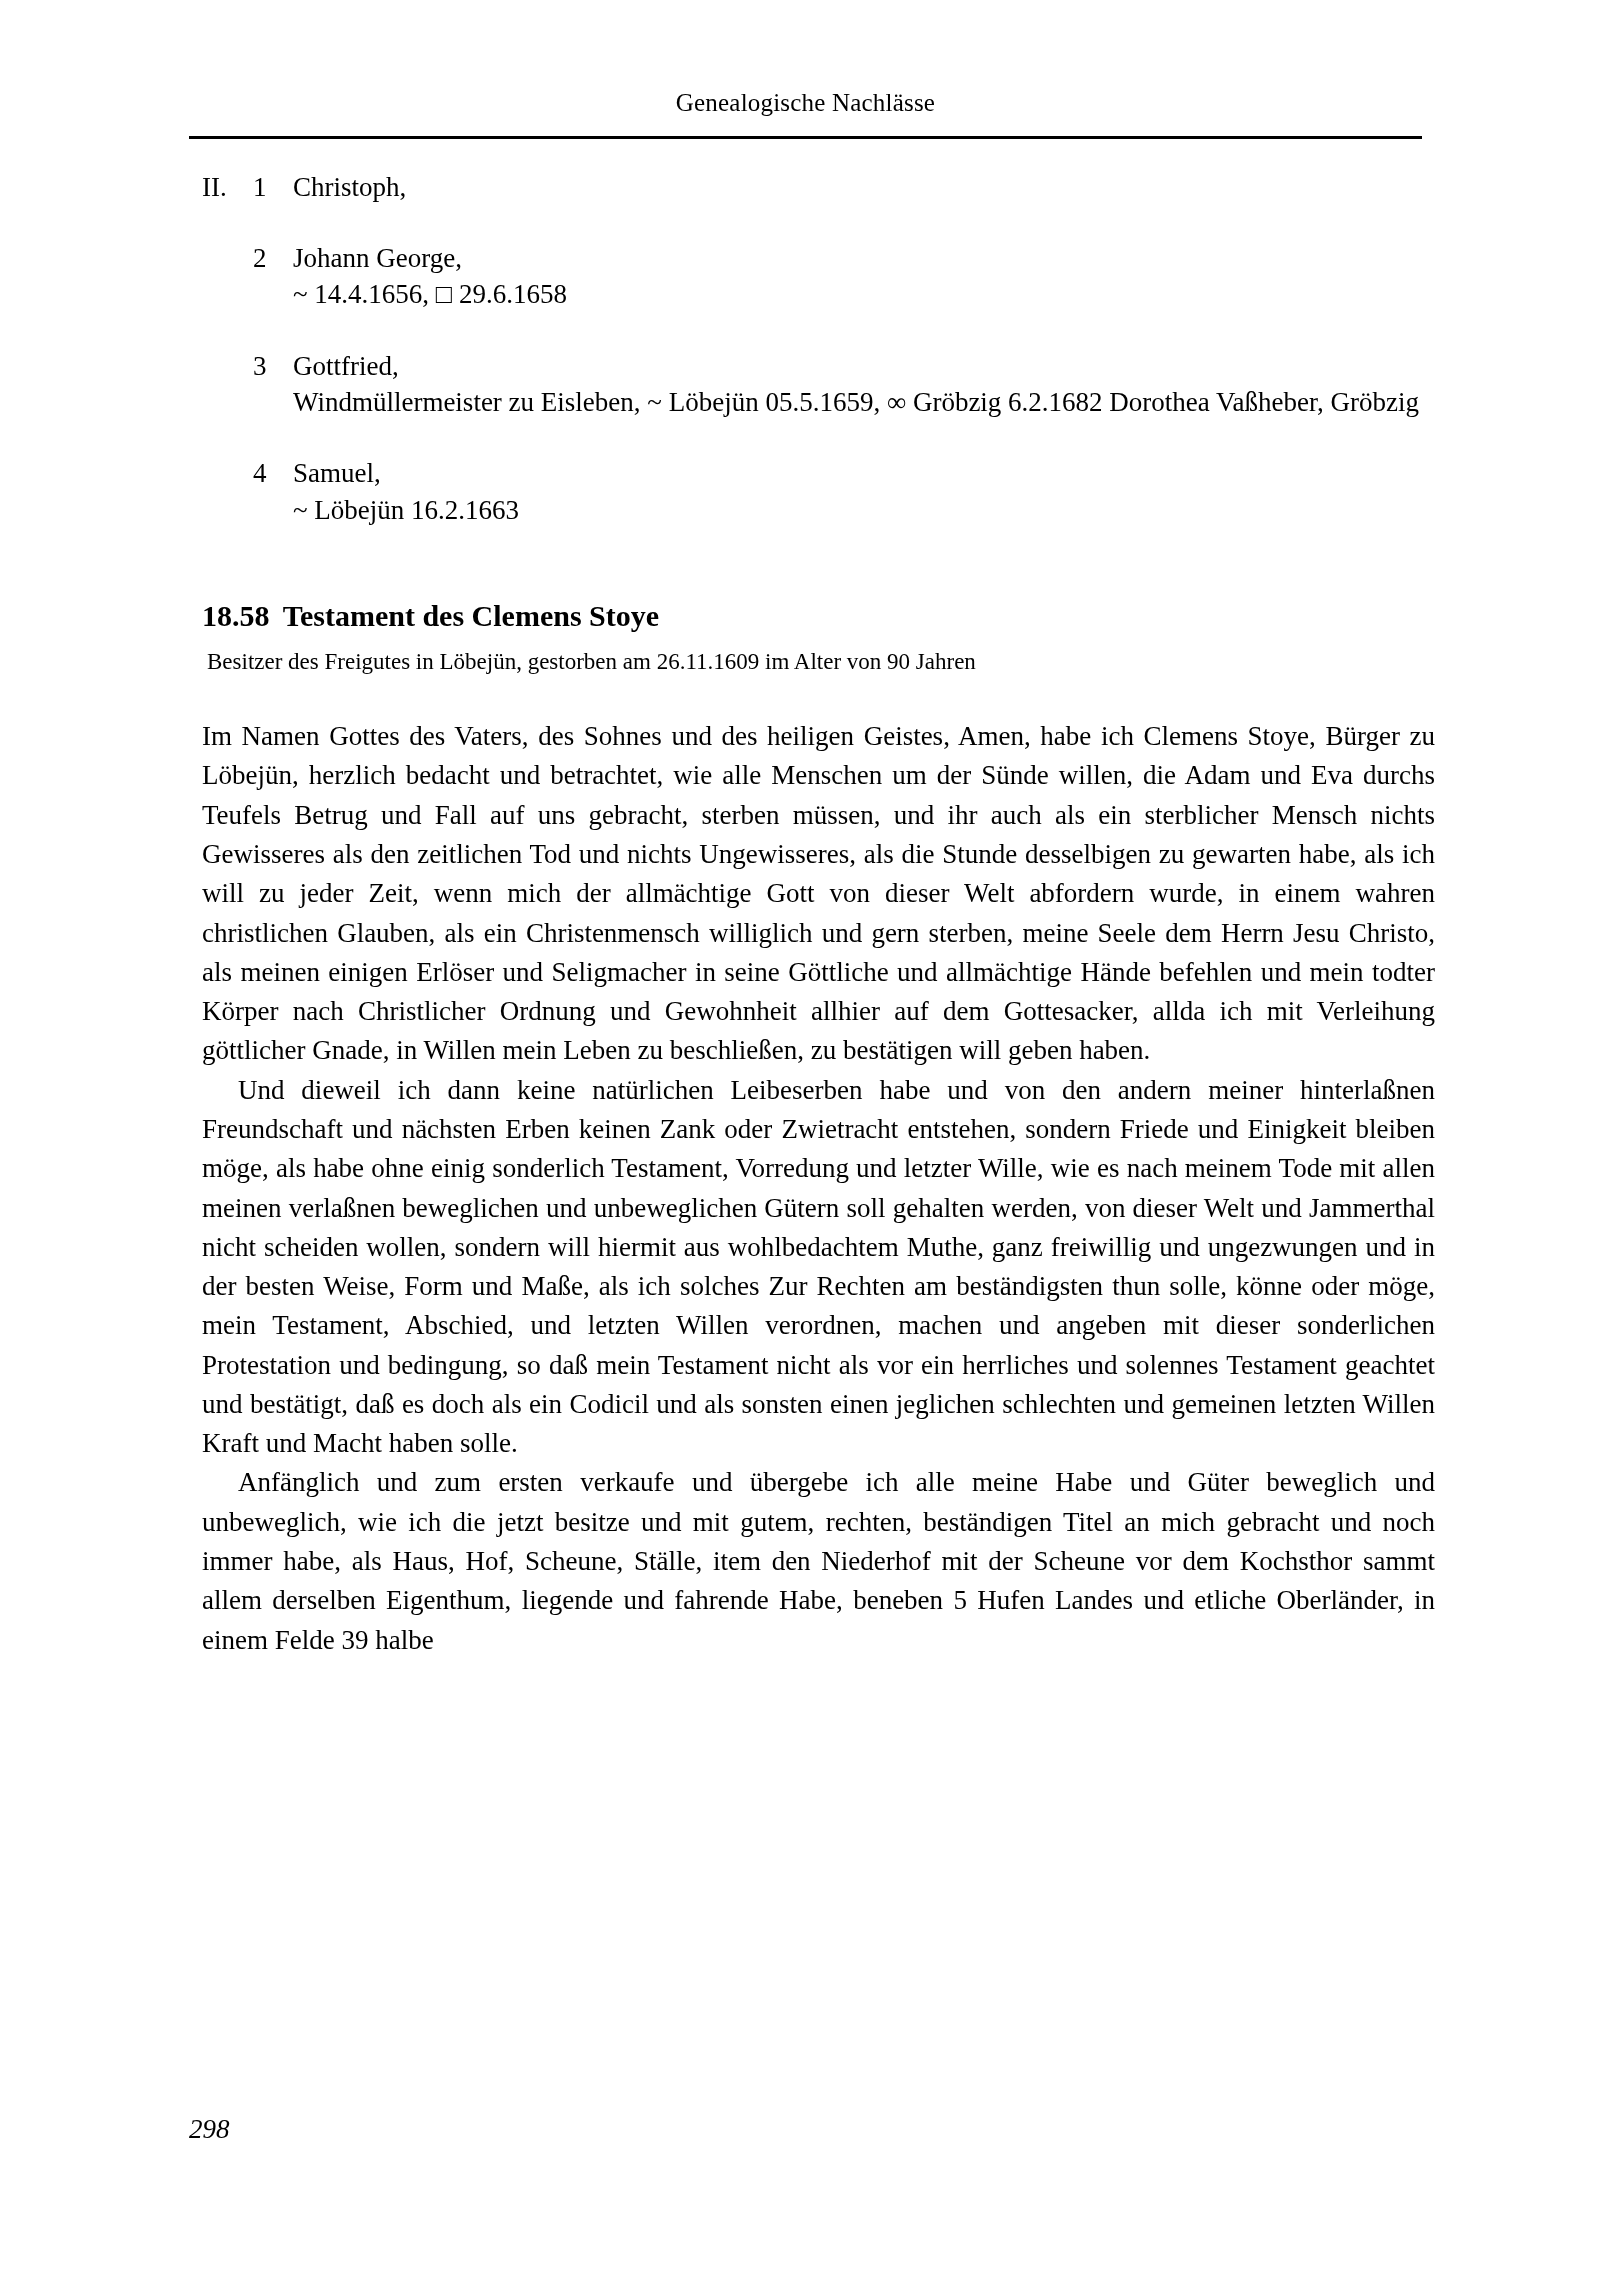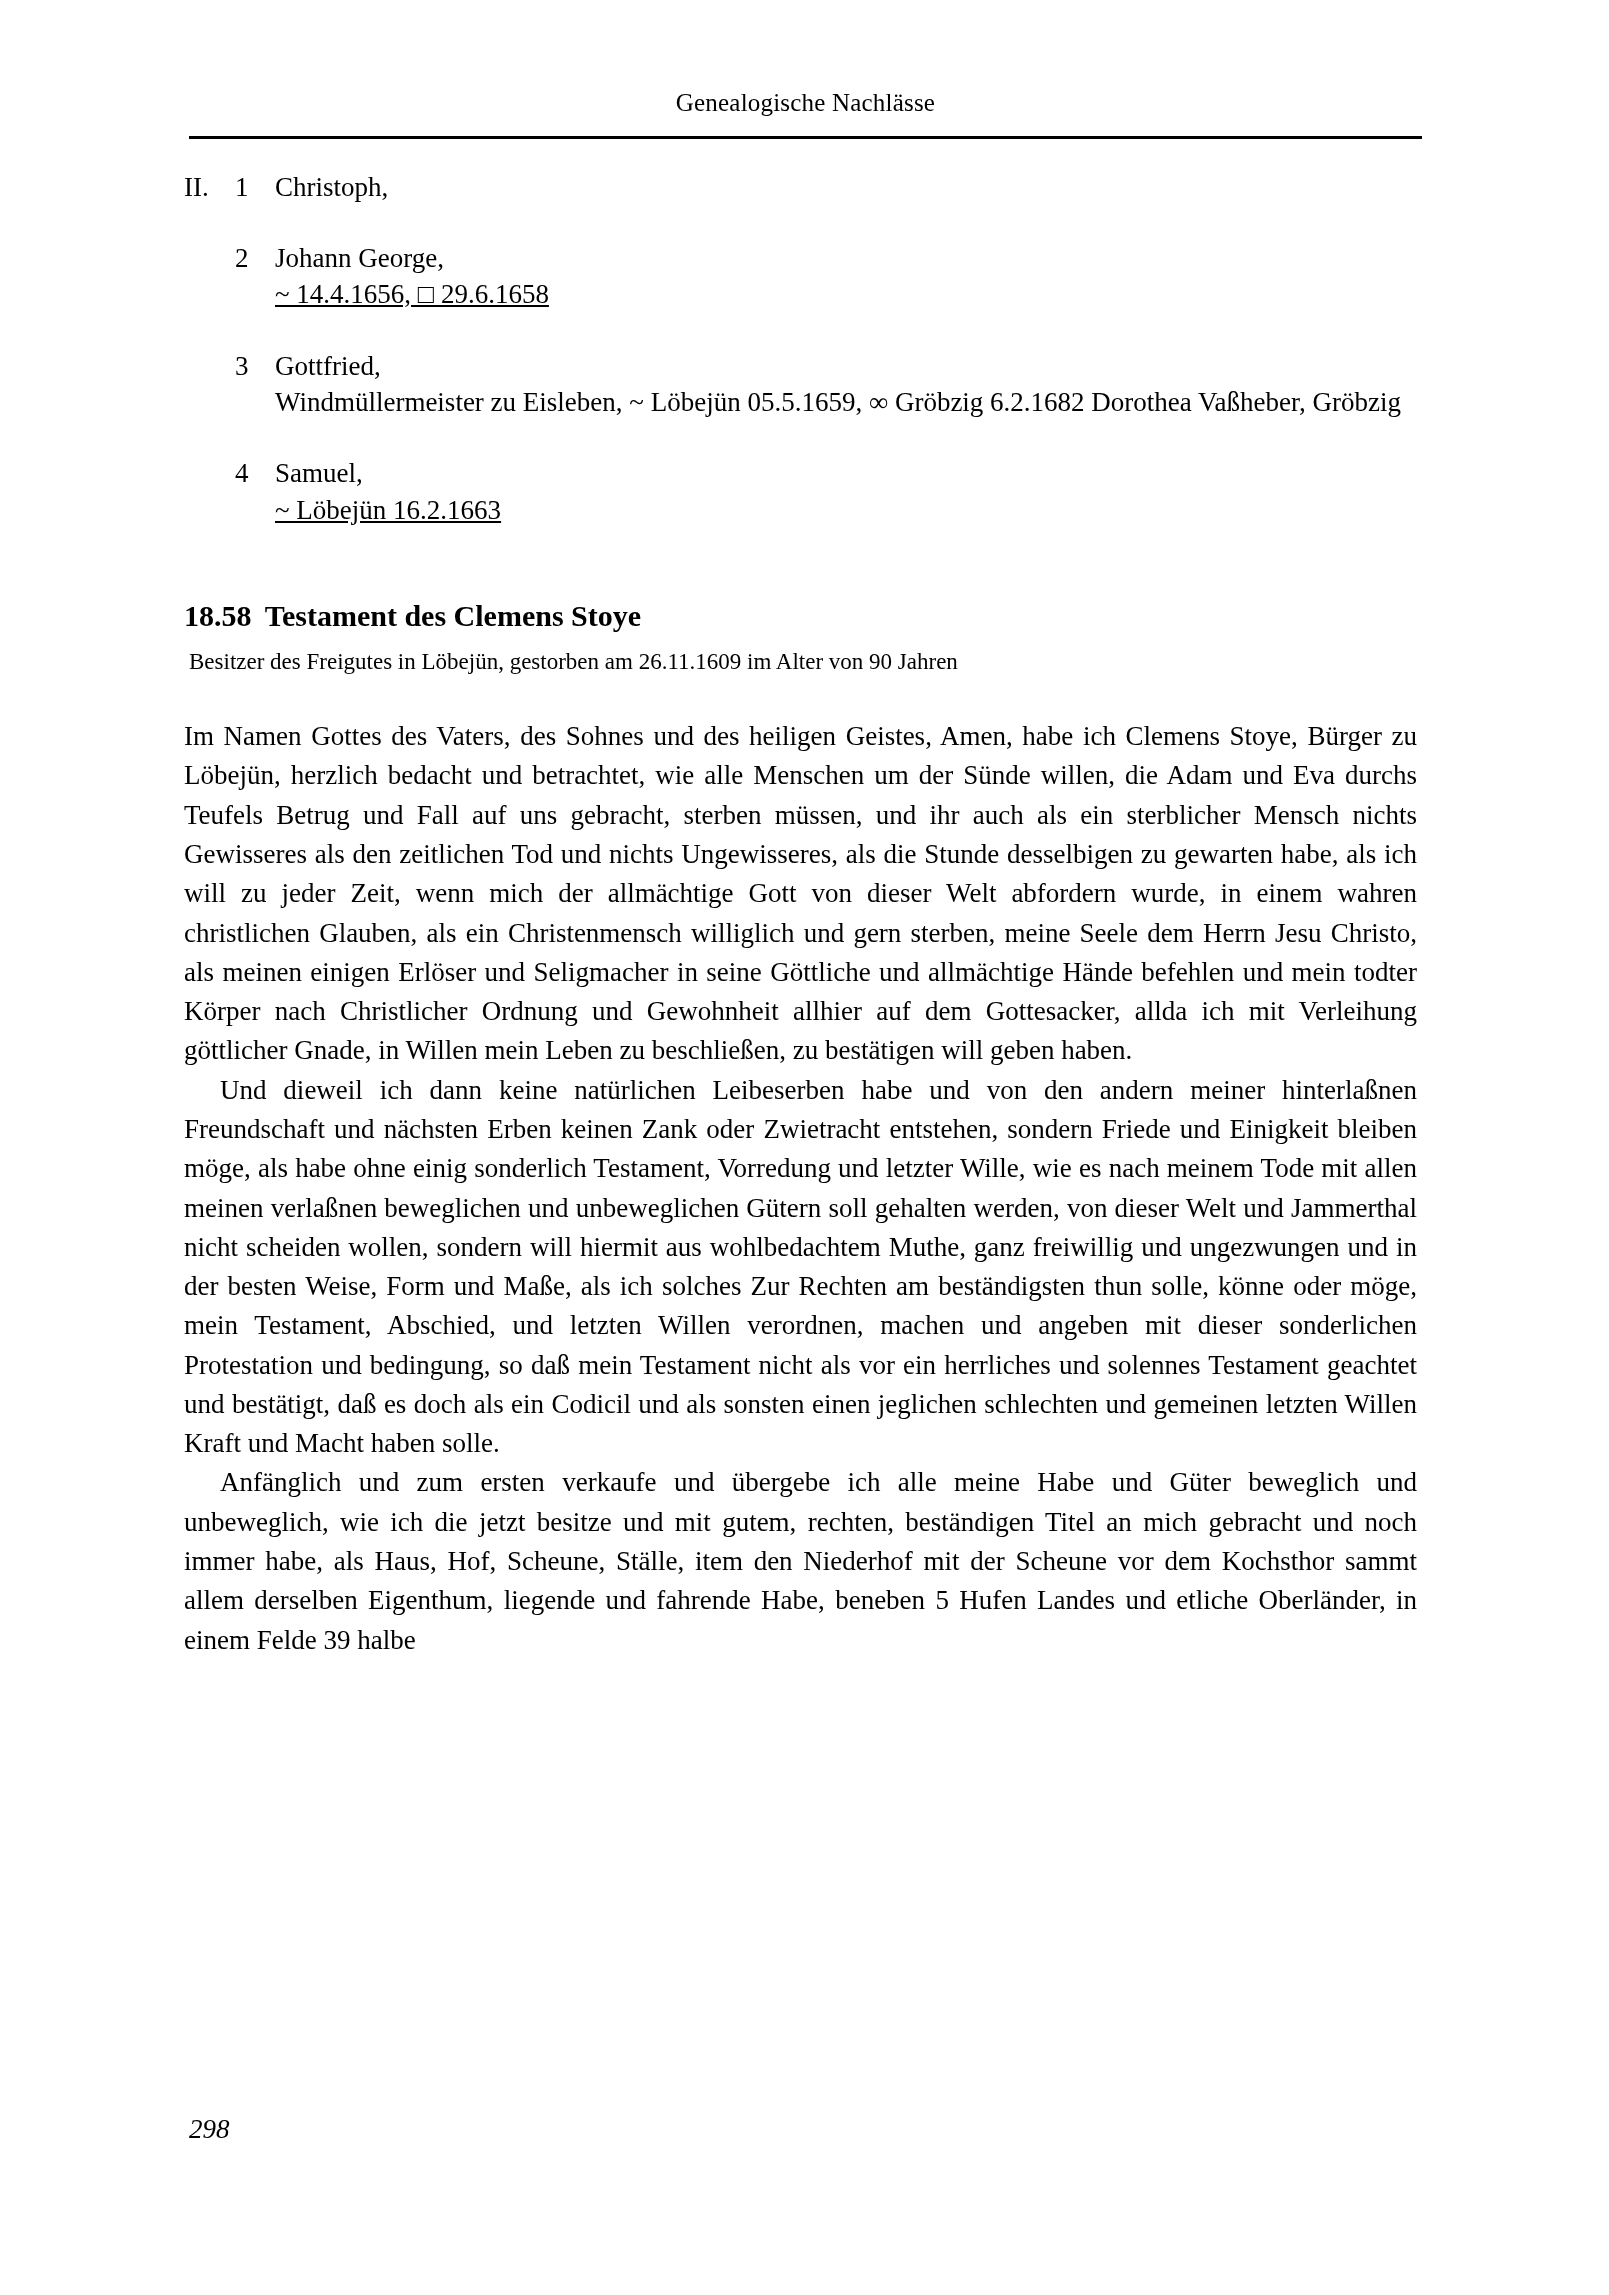--- a/index.html
+++ b/index.html
@@ -40,21 +40,21 @@
     left: 189px;
     width: 1233px;
     height: 2.5px;
     background: #000000;
   }
 
   
   .content {
     position: absolute;
     top: 170px;
-    left: 184px;
+    left: 202px;
     width: 1233px;
   }
 
   
   .geneal-list {
     margin: 0 0 0 0;
   }
   .geneal-entry {
     margin-bottom: 35px;
     position: relative;
@@ -86,21 +86,20 @@
   }
   .entry-detail {
     margin-left: 91px;
     font-size: 27px;
     line-height: 1.38;
     text-align: justify;
     text-justify: inter-word;
   }
   .entry-detail.nojust {
     text-align: left;
-    text-decoration: underline;
   }
 
   
   .section-block {
     margin-top: 69px;
   }
   .section-heading {
     font-size: 30px;
     font-weight: bold;
     line-height: 1.2;

